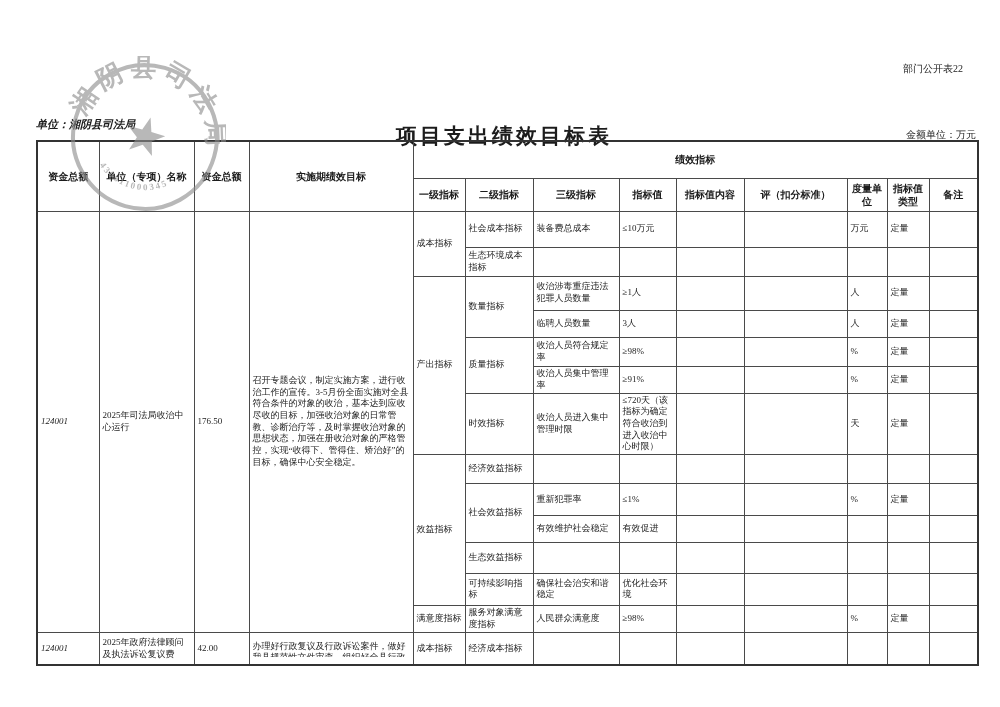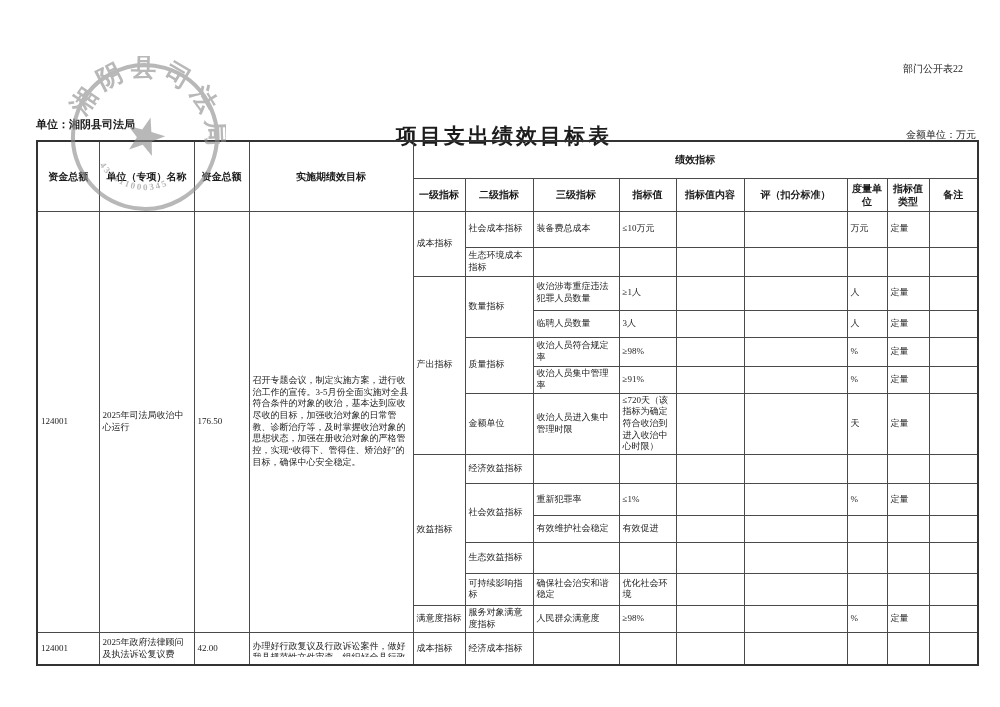--- a/index.html
+++ b/index.html
@@ -4,34 +4,34 @@
 <style>
   html,body{margin:0;padding:0;}
   body{
     width:1000px;height:707px;position:relative;background:#ffffff;
     font-family:"Liberation Serif","DejaVu Serif",serif;
     color:#1c1c1c;overflow:hidden;
   }
   .corner-label{position:absolute;top:62px;right:37px;font-size:10px;}
   .doc-title{position:absolute;top:82px;left:4px;width:100%;text-align:center;
     font-size:21px;font-weight:bold;letter-spacing:3px;margin-top:40px;}
-  .unit-line{position:absolute;top:117px;left:36px;font-size:11px;font-weight:bold;}
+  .unit-line{position:absolute;top:117px;left:36px;font-size:11px;font-weight:bold;font-style:italic;}
   .amount-line{position:absolute;top:128px;right:24px;font-size:10px;}
   table.perf{
     position:absolute;top:140px;left:36px;width:941px;
     border-collapse:collapse;table-layout:fixed;
     font-size:9px;line-height:1.3;
   }
   table.perf th,table.perf td{
     border:1px solid #4a4a4a;padding:1px 3px;vertical-align:middle;
     text-align:left;overflow:hidden;word-break:break-all;
   }
   table.perf{border:2px solid #333;}
   table.perf th{font-size:10px;font-weight:bold;text-align:center;padding:2px;}
-  td.c-code{text-align:center;}
+  td.c-code{text-align:center;font-style:italic;}
   td.c-name{text-align:left;}
   td.c-fund{text-align:right;padding-right:2px;}
   td.c-target{vertical-align:middle;}
   .clip-2{height:16px;overflow:hidden;}
   .seal{
     position:absolute;left:64px;top:56px;width:162px;height:162px;
     color:#8d8d8d;opacity:.62;pointer-events:none;z-index:5;
   }
   .seal text{fill:#8d8d8d;font-family:"Liberation Serif","DejaVu Serif",serif;font-weight:bold;}
 </style>
@@ -152,21 +152,21 @@
   <tr style="height:27px">
     <td>收治人员集中管理率</td>
     <td>≥91%</td>
     <td></td>
     <td></td>
     <td>%</td>
     <td>定量</td>
     <td></td>
   </tr>
   <tr style="height:58px">
-    <td>金额单位</td>
+    <td>时效指标</td>
     <td>收治人员进入集中管理时限</td>
     <td>≤720天（该指标为确定符合收治到进入收治中心时限）</td>
     <td></td>
     <td></td>
     <td>天</td>
     <td>定量</td>
     <td></td>
   </tr>
   <tr style="height:29px">
     <td rowspan="5">效益指标</td>

